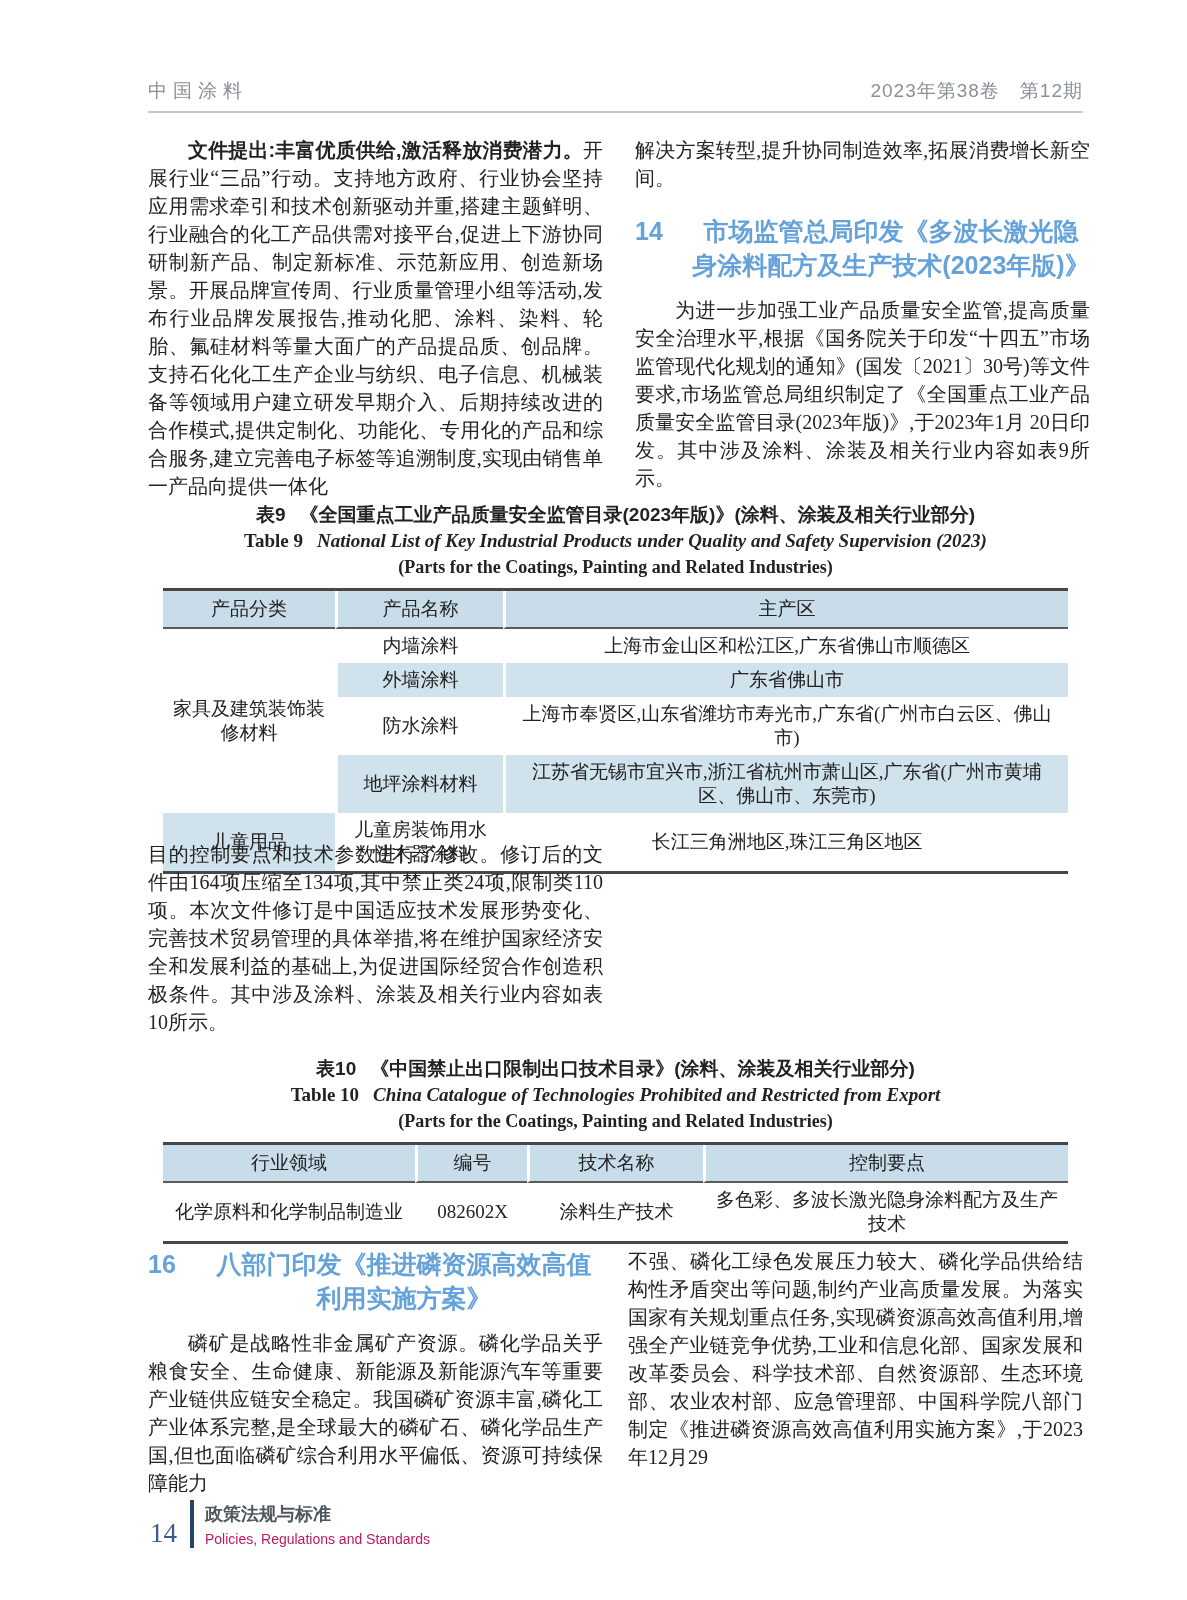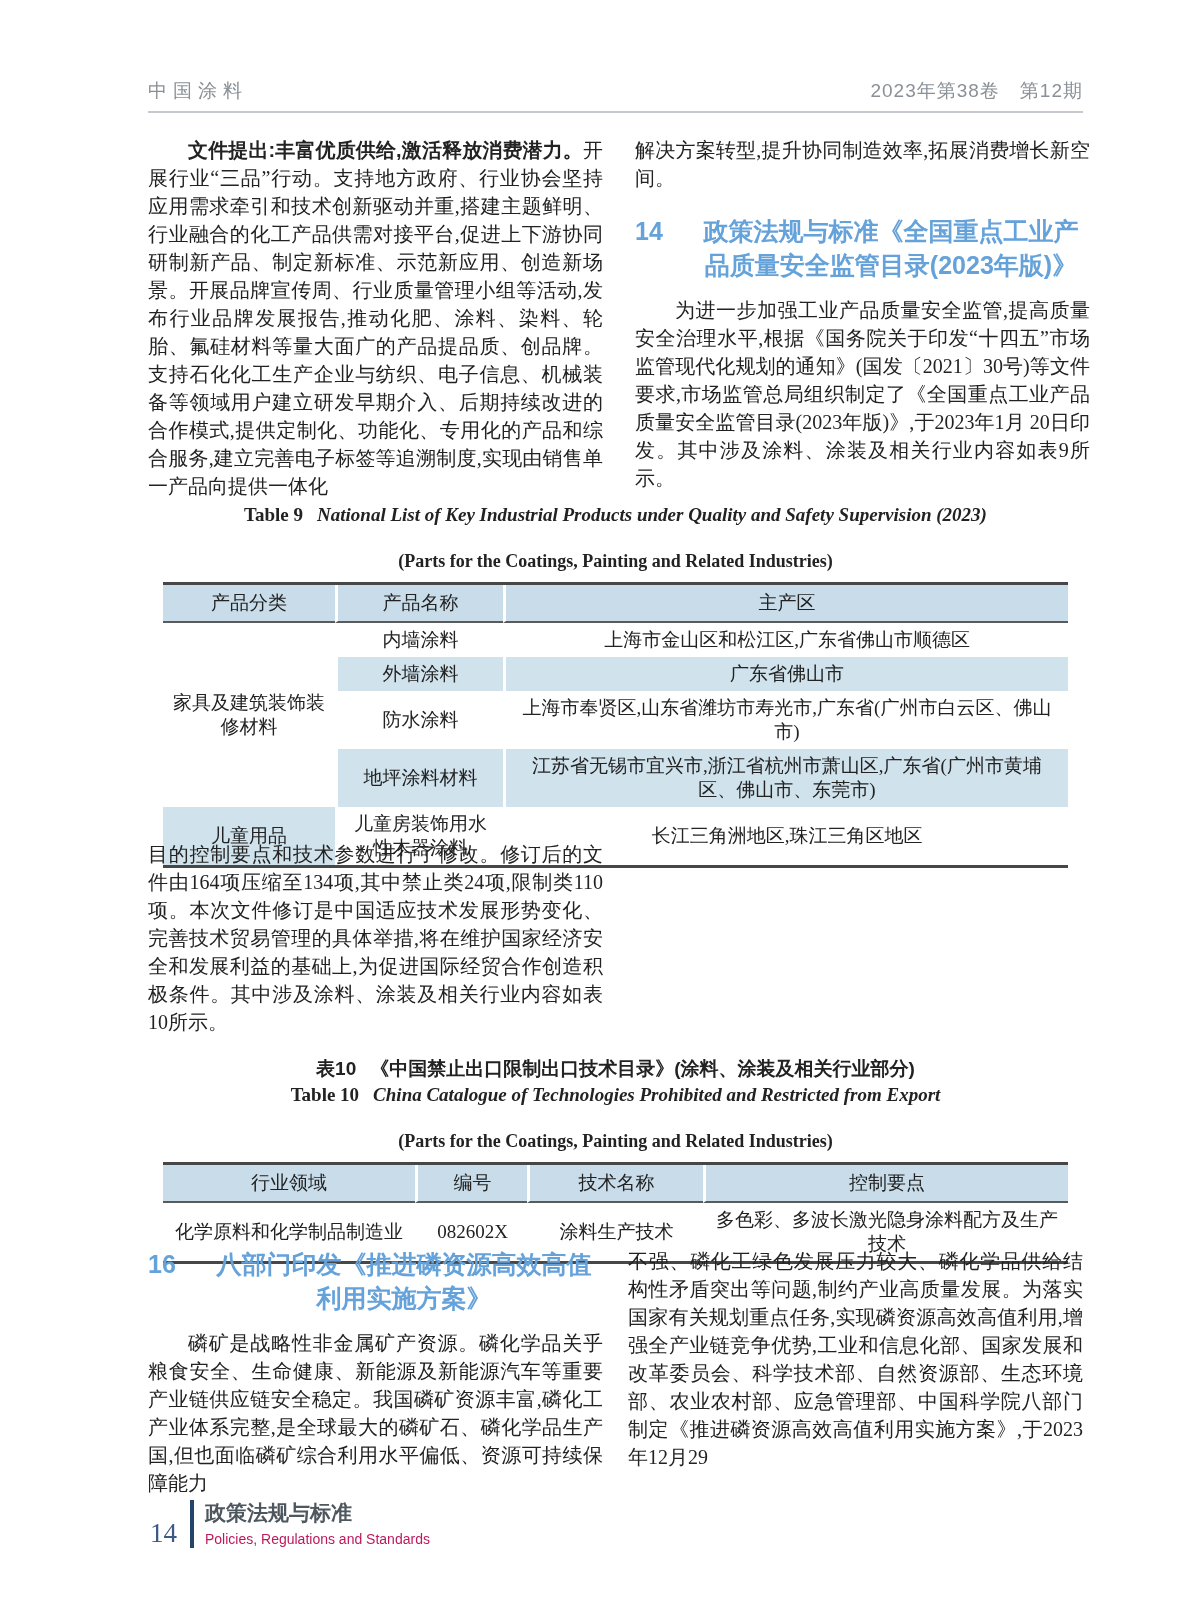--- a/index.html
+++ b/index.html
@@ -49,21 +49,21 @@
   .sec-num { width: 57px; flex: none; }
   .sec-title { flex: 1; text-align: center; }
 
   
   .table9-block { top: 502px; }
   .table10-block { top: 1056px; }
   .tbl-cap { text-align: center; line-height: 26px; }
   .cap-zh { font-family: "Liberation Sans", "DejaVu Sans", sans-serif; font-weight: bold; font-size: 19px; }
   .cap-en { font-weight: bold; font-size: 19px; }
   .cap-en .cap-text { font-style: italic; }
-  .cap-sub { font-weight: bold; font-size: 18px; margin-top: 20px; }
+  .cap-sub { font-weight: bold; font-size: 18px; }
   .cap-label { margin-right: 14px; }
 
   table.data {
     width: 905px; margin: 8px auto 0;
     border-collapse: separate; border-spacing: 0;
     border-top: 3px solid #474747;
     border-bottom: 3px solid #474747;
     font-size: 19px; line-height: 24px;
   }
   table.data thead th {
@@ -82,22 +82,22 @@
     position: absolute; left: 127px; top: 1500px;
     display: flex; align-items: center;
   }
   .foot-num {
     font-size: 27px; color: #3c5a85; align-self: flex-end;
     margin-right: 13px; line-height: 30px;
   }
   .foot-bar { width: 4px; height: 48px; background: #24456b; margin-right: 11px; }
   .foot-text { display: flex; flex-direction: column; justify-content: center; }
   .foot-zh {
-    font-family: Liberation Mono, monospace;
-    font-weight: bold; font-size: 21px; color: #4e565e; line-height: 25px;
+    font-family: Liberation Sans, sans-serif;
+    font-weight: bold; font-size: 18px; color: #4e565e; line-height: 25px;
   }
   .foot-en {
     font-family: "Liberation Sans", "DejaVu Sans", sans-serif;
     font-size: 14px; color: #be185d; margin-top: 4px;
   }
 </style>
 </head>
 <body>
 
 <div class="page">
@@ -111,27 +111,30 @@
   </div>
 
   <div class="content two-col block1">
     <div class="col">
       <p class="body indent"><span class="lead-bold">文件提出:丰富优质供给,激活释放消费潜力。</span><span>开展行业“三品”行动。支持地方政府、行业协会坚持应用需求牵引和技术创新驱动并重,搭建主题鲜明、行业融合的化工产品供需对接平台,促进上下游协同研制新产品、制定新标准、示范新应用、创造新场景。开展品牌宣传周、行业质量管理小组等活动,发布行业品牌发展报告,推动化肥、涂料、染料、轮胎、氟硅材料等量大面广的产品提品质、创品牌。支持石化化工生产企业与纺织、电子信息、机械装备等领域用户建立研发早期介入、后期持续改进的合作模式,提供定制化、功能化、专用化的产品和综合服务,建立完善电子标签等追溯制度,实现由销售单一产品向提供一体化</span></p>
     </div>
     <div class="col">
       <p class="body">解决方案转型,提升协同制造效率,拓展消费增长新空间。</p>
       <div class="sec-heading mt">
         <span class="sec-num">14</span>
-        <span class="sec-title">政策法规与标准《全国重点工业产品质量安全监管目录(2023年版)》</span>
+        <span class="sec-title">市场监管总局印发《多波长激光隐身涂料配方及生产技术(2023年版)》</span>
       </div>
       <p class="body indent">为进一步加强工业产品质量安全监管,提高质量安全治理水平,根据《国务院关于印发“十四五”市场监管现代化规划的通知》(国发〔2021〕30号)等文件要求,市场监管总局组织制定了《全国重点工业产品质量安全监管目录(2023年版)》,于2023年1月 20日印发。其中涉及涂料、涂装及相关行业内容如表9所示。</p>
     </div>
   </div>
 
   <div class="content table9-block">
+    <div class="tbl-cap cap-zh">
+      <span class="cap-label">表9</span><span>《全国重点工业产品质量安全监管目录(2023年版)》(涂料、涂装及相关行业部分)</span>
+    </div>
     <div class="tbl-cap cap-en">
       <span class="cap-label">Table 9</span><span class="cap-text">National List of Key Industrial Products under Quality and Safety Supervision (2023)</span>
     </div>
     <div class="tbl-cap cap-sub">(Parts for the Coatings, Painting and Related Industries)</div>
 
     <table class="data">
       <colgroup>
           <col style="width:172px">
           <col style="width:168px">
           <col>

